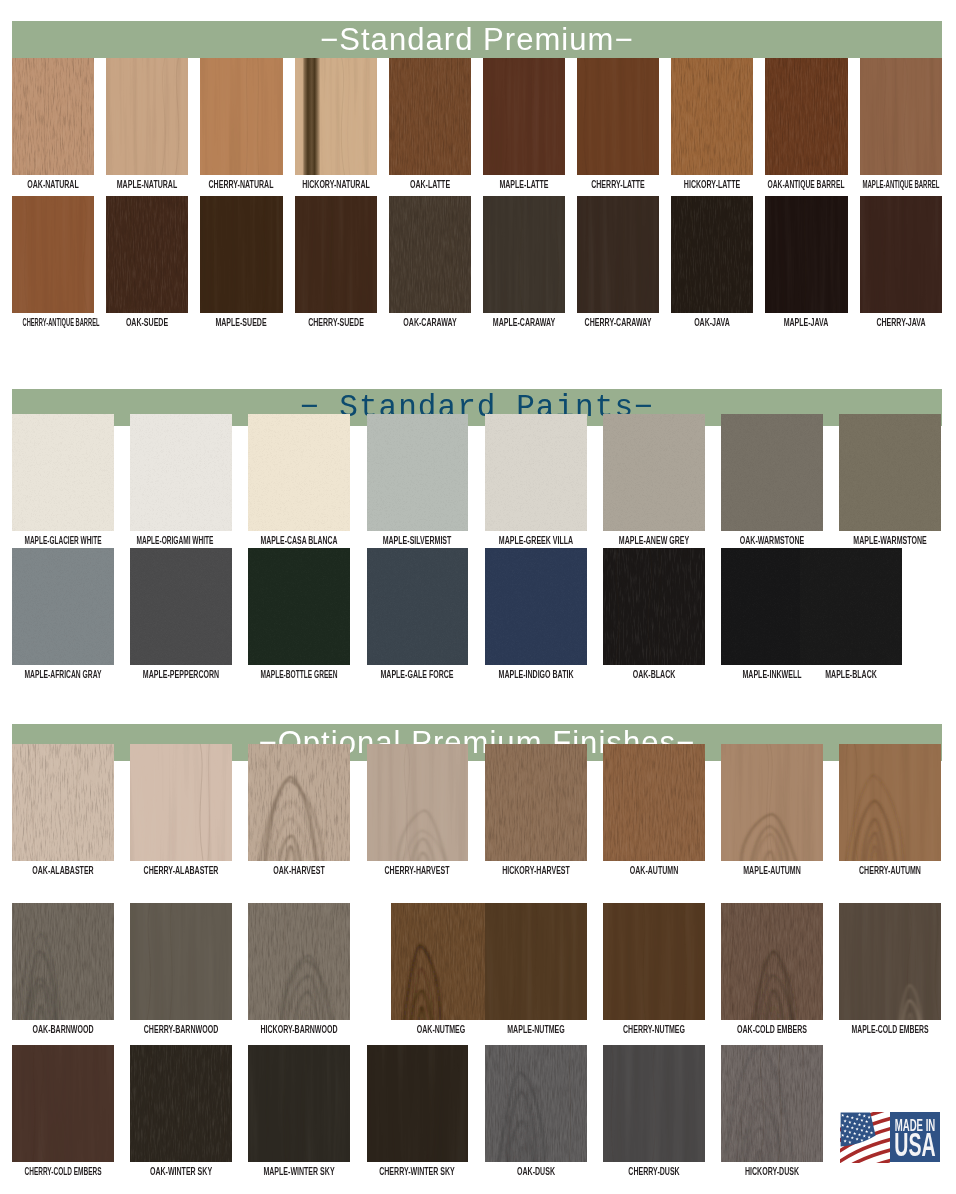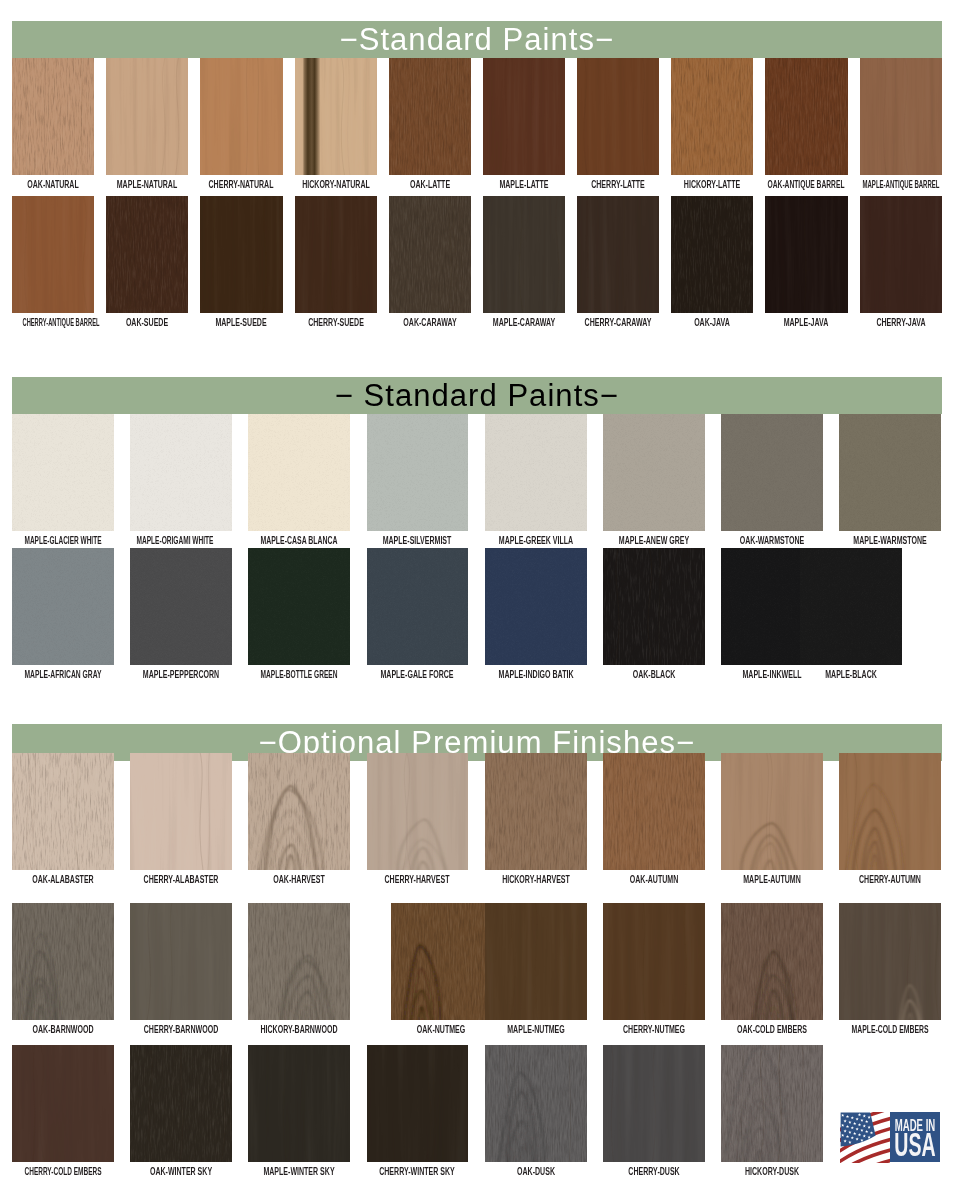--- a/index.html
+++ b/index.html
@@ -571,21 +571,21 @@
           <feMergeNode in="light"></feMergeNode>
         </feMerge>
       </filter>
     </defs>
   </svg>
 
 <div class="page">
   <div id="sections">
       <div class="section" style="top: 21px;">
         <div class="banner" style="top: 0px; height: 37px; background: rgb(153, 175, 143); color: rgb(255, 255, 255);">
-          <span class="btxt">−Standard Paints−</span>
+          <span class="btxt">−Standard Premium−</span>
         </div>
         <div class="row" style="top: 37px; height: 139px;">
           <div class="cell" style="left: 0px; width: 82.2px;">
             <div class="sw" style="width: 82.2px; height: 117px; background: rgb(189, 146, 114);">
               <svg viewBox="0 0 100 140" preserveAspectRatio="none">
                 <rect width="100" height="140" filter="url(#gf0)"></rect>
                 <g fill="none" stroke="#3a2614" stroke-opacity="0.16">
                   <path d="M39.2,-4 C43.1,34 36.5,76 41.2,144" stroke-width="0.69"></path>
                   <path d="M15.2,-4 C24.3,34 8.8,76 19.7,144" stroke-width="0.46"></path>
                   <path d="M84.0,-4 C88.6,34 80.7,76 86.3,144" stroke-width="0.51"></path>
@@ -867,21 +867,21 @@
                 </g>
               </svg>
             </div>
             <div class="lab" style="top: 121px; color: rgb(35, 31, 32);">
               <i style="transform: translateX(-50%) scaleX(0.64);">CHERRY-JAVA</i>
             </div>
           </div>
         </div>
       </div>
       <div class="section" style="top: 377px;">
-        <div class="banner" style="top: 0px; height: 37px; background: rgb(153, 175, 143); color: #000000;">
+        <div class="banner" style="top: 12px; height: 37px; background: rgb(153, 175, 143); color: #0c4a6e; font-family: Liberation Mono, monospace;">
           <span class="btxt">− Standard Paints−</span>
         </div>
         <div class="row" style="top: 37px; height: 139px;">
           <div class="cell" style="left: 0px; width: 101.8px;">
             <div class="sw" style="width: 101.8px; height: 117px; background: rgb(233, 228, 217);">
               <svg viewBox="0 0 100 140" preserveAspectRatio="none">
                 <rect width="100" height="140" filter="url(#gf21)"></rect>
               </svg>
             </div>
             <div class="lab" style="top: 121px; color: rgb(35, 31, 32);">
@@ -1044,21 +1044,21 @@
             <div class="lab" style="top: 121px; color: rgb(35, 31, 32);">
               <i style="transform: translateX(-50%) scaleX(0.64);">MAPLE-BLACK</i>
             </div>
           </div>
         </div>
       </div>
       <div class="section" style="top: 724px;">
         <div class="banner" style="top: 0px; height: 36.5px; background: rgb(153, 175, 143); color: rgb(255, 255, 255);">
           <span class="btxt">−Optional Premium Finishes−</span>
         </div>
-        <div class="row" style="top: 29px; height: 139px;">
+        <div class="row" style="top: 20px; height: 139px;">
           <div class="cell" style="left: 0px; width: 101.8px;">
             <div class="sw" style="width: 101.8px; height: 117px; background: rgb(206, 187, 170);">
               <svg viewBox="0 0 100 140" preserveAspectRatio="none">
                 <rect width="100" height="140" filter="url(#gf37)"></rect>
                 <g fill="none" stroke="#3a2614" stroke-opacity="0.16">
                   <path d="M61.7,-4 C70.7,34 55.4,76 66.2,144" stroke-width="0.49"></path>
                   <path d="M19.7,-4 C29.9,34 12.6,76 24.8,144" stroke-width="0.44"></path>
                   <path d="M13.9,-4 C26.6,34 5.1,76 20.2,144" stroke-width="0.45"></path>
                 </g>
               </svg>

